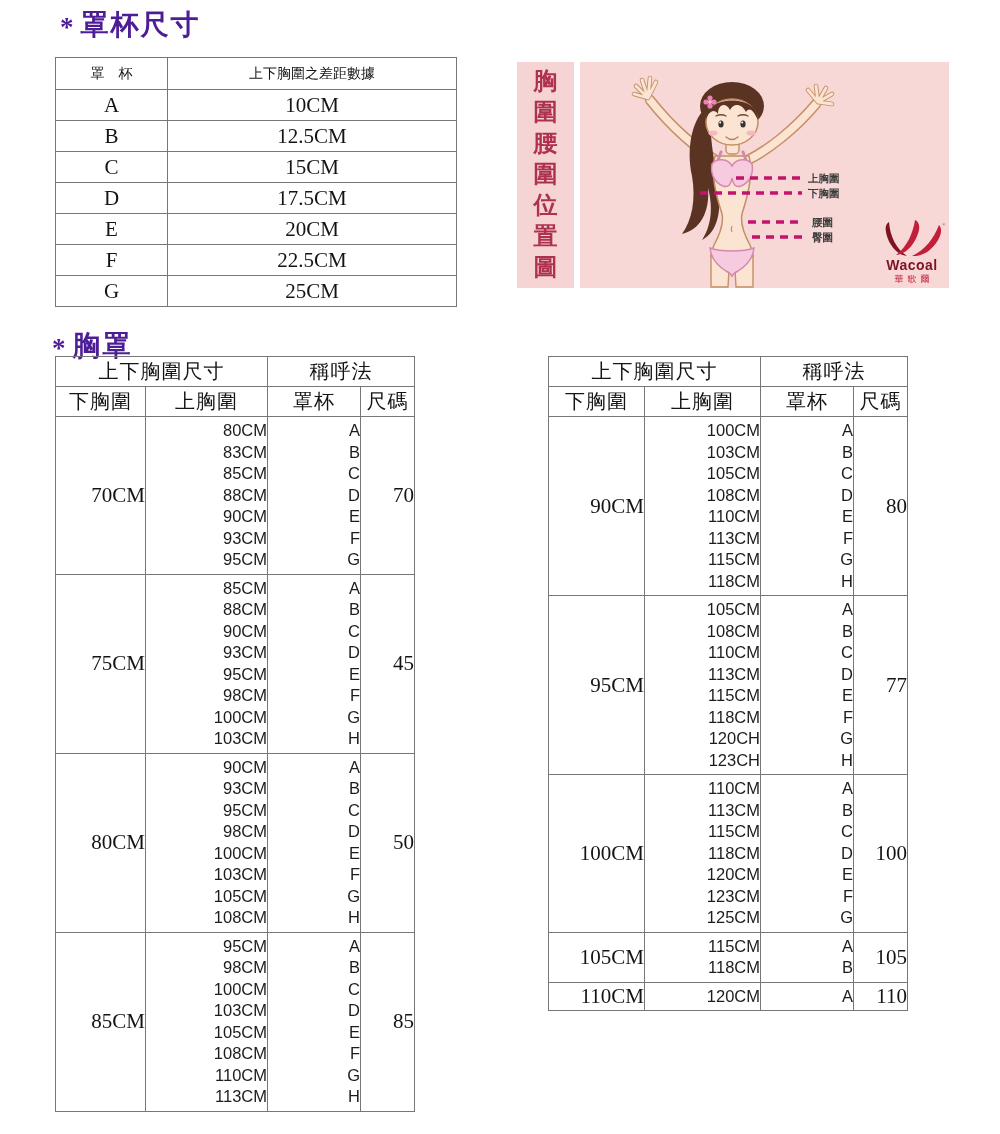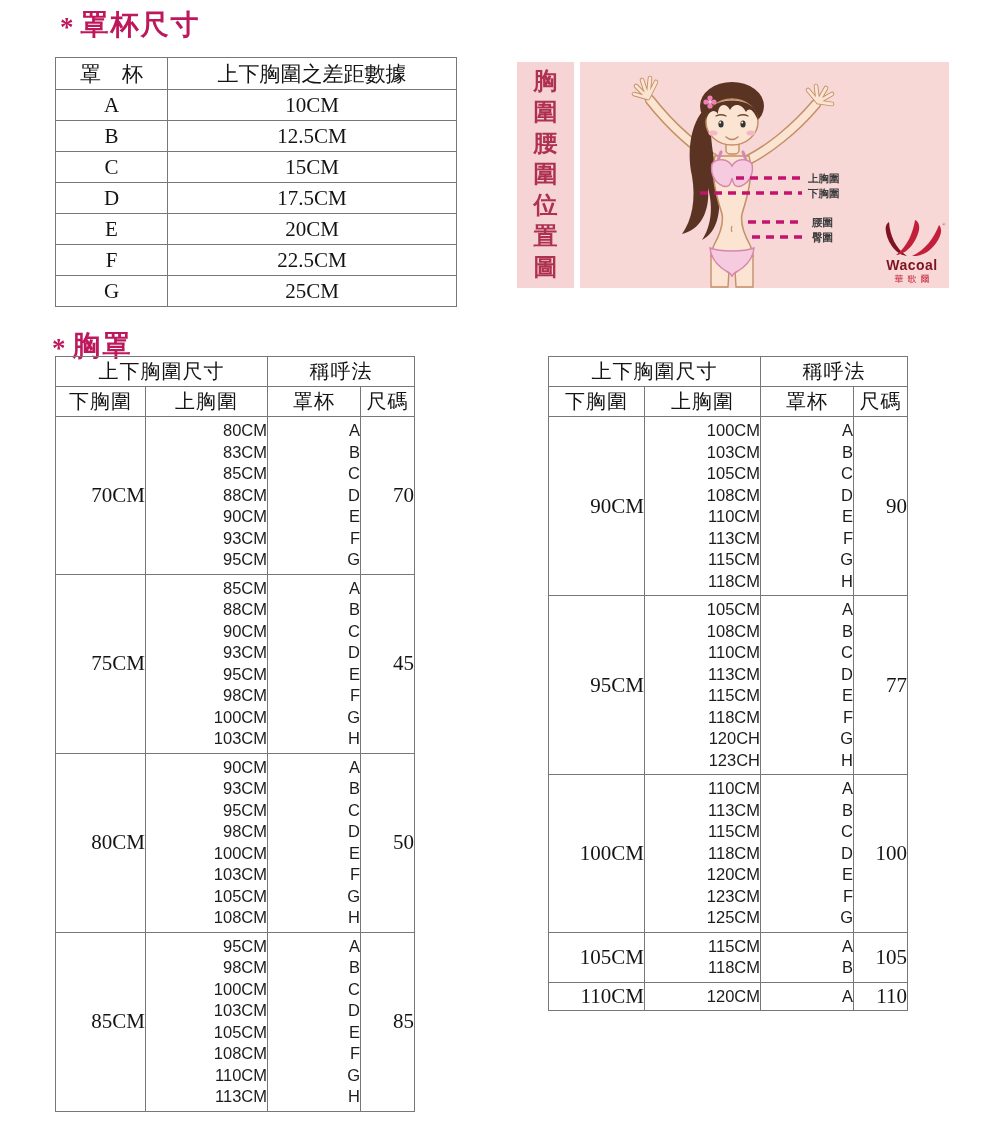--- a/index.html
+++ b/index.html
@@ -1,29 +1,29 @@
 <!DOCTYPE html>
 <html><head>
 <meta charset="utf-8">
 <style>
   html,body{margin:0;padding:0;background:#fff;}
   .canvas{position:relative;width:1000px;height:1134px;background:#ffffff;
           font-family:"Liberation Serif","DejaVu Serif",serif;color:#141414;overflow:hidden;}
 
-  .heading{position:absolute;font-weight:bold;color:#be185d;font-size:28px;letter-spacing:2px;white-space:nowrap;}
+  .heading{position:absolute;font-weight:bold;color:#4c1d95;font-size:28px;letter-spacing:2px;white-space:nowrap;}
   #h1{left:60px;top:6px;}
   #h2{left:52px;top:327px;}
   .star{display:inline-block;transform:translateY(2px);margin-right:5px;font-size:27px;}
 
   table{border-collapse:collapse;table-layout:fixed;}
   th,td{border:1px solid #777;text-align:center;font-weight:400;padding:0;}
 
   
   #cup-table{position:absolute;left:55px;top:57px;width:402px;}
-  #cup-table th{height:31px;font-size:21px;}
+  #cup-table th{height:31px;font-size:14px;}
   #cup-table td{height:30px;font-size:21px;}
 
   
   .size-table{position:absolute;top:356px;width:360px;}
   #size-left{left:55px;}
   #size-right{left:548px;}
   .size-table th{height:29px;font-size:20px;letter-spacing:1px;}
   .size-table td{font-size:21px;vertical-align:middle;text-align:right;}
   .size-table td.stack{padding:3px 0;}
   .size-table td.stack div{line-height:21.5px;font-family:"Liberation Sans","DejaVu Sans",sans-serif;
@@ -329,21 +329,21 @@
           <td class="stack">
             <div>A</div>
             <div>B</div>
             <div>C</div>
             <div>D</div>
             <div>E</div>
             <div>F</div>
             <div>G</div>
             <div>H</div>
           </td>
-          <td>90</td>
+          <td>80</td>
         </tr>
         <tr>
           <td>95CM</td>
           <td class="stack">
             <div>105CM</div>
             <div>108CM</div>
             <div>110CM</div>
             <div>113CM</div>
             <div>115CM</div>
             <div>118CM</div>

